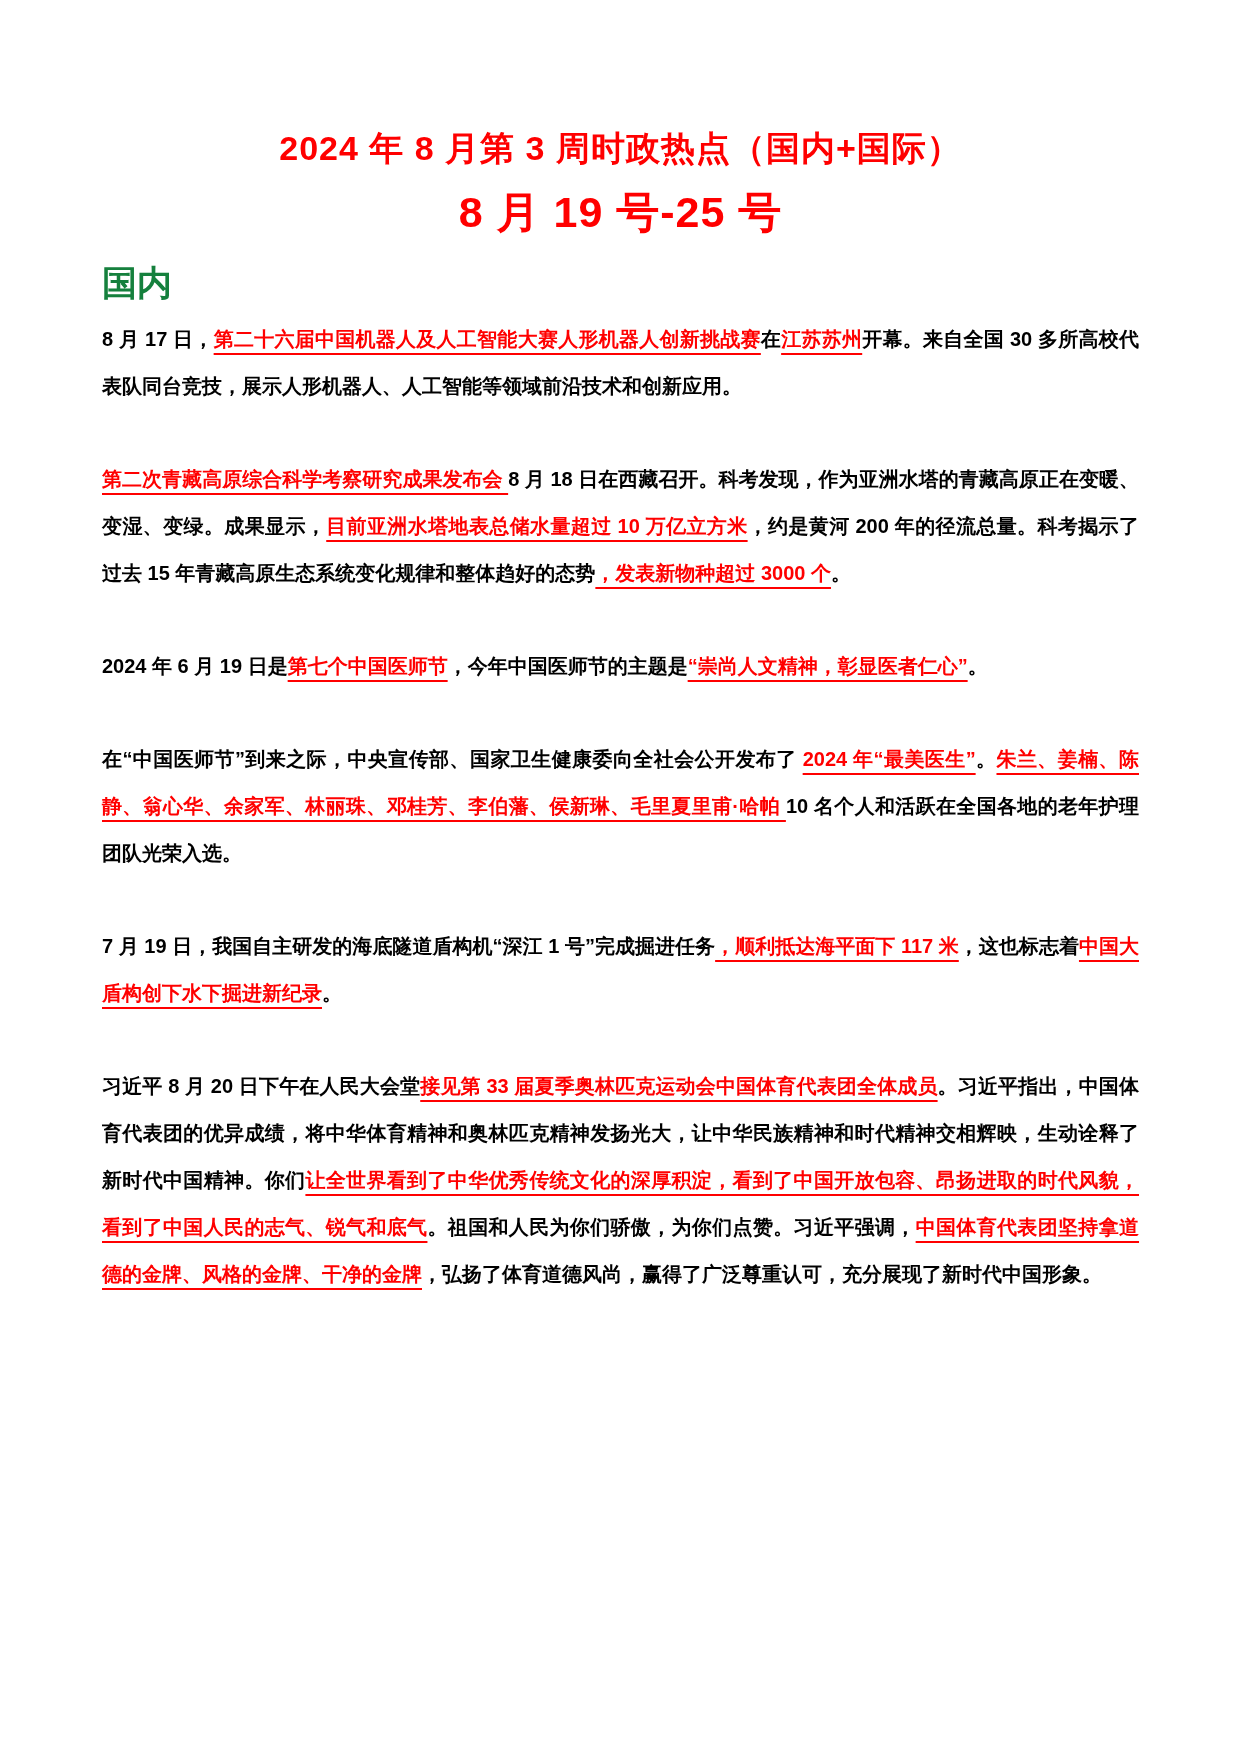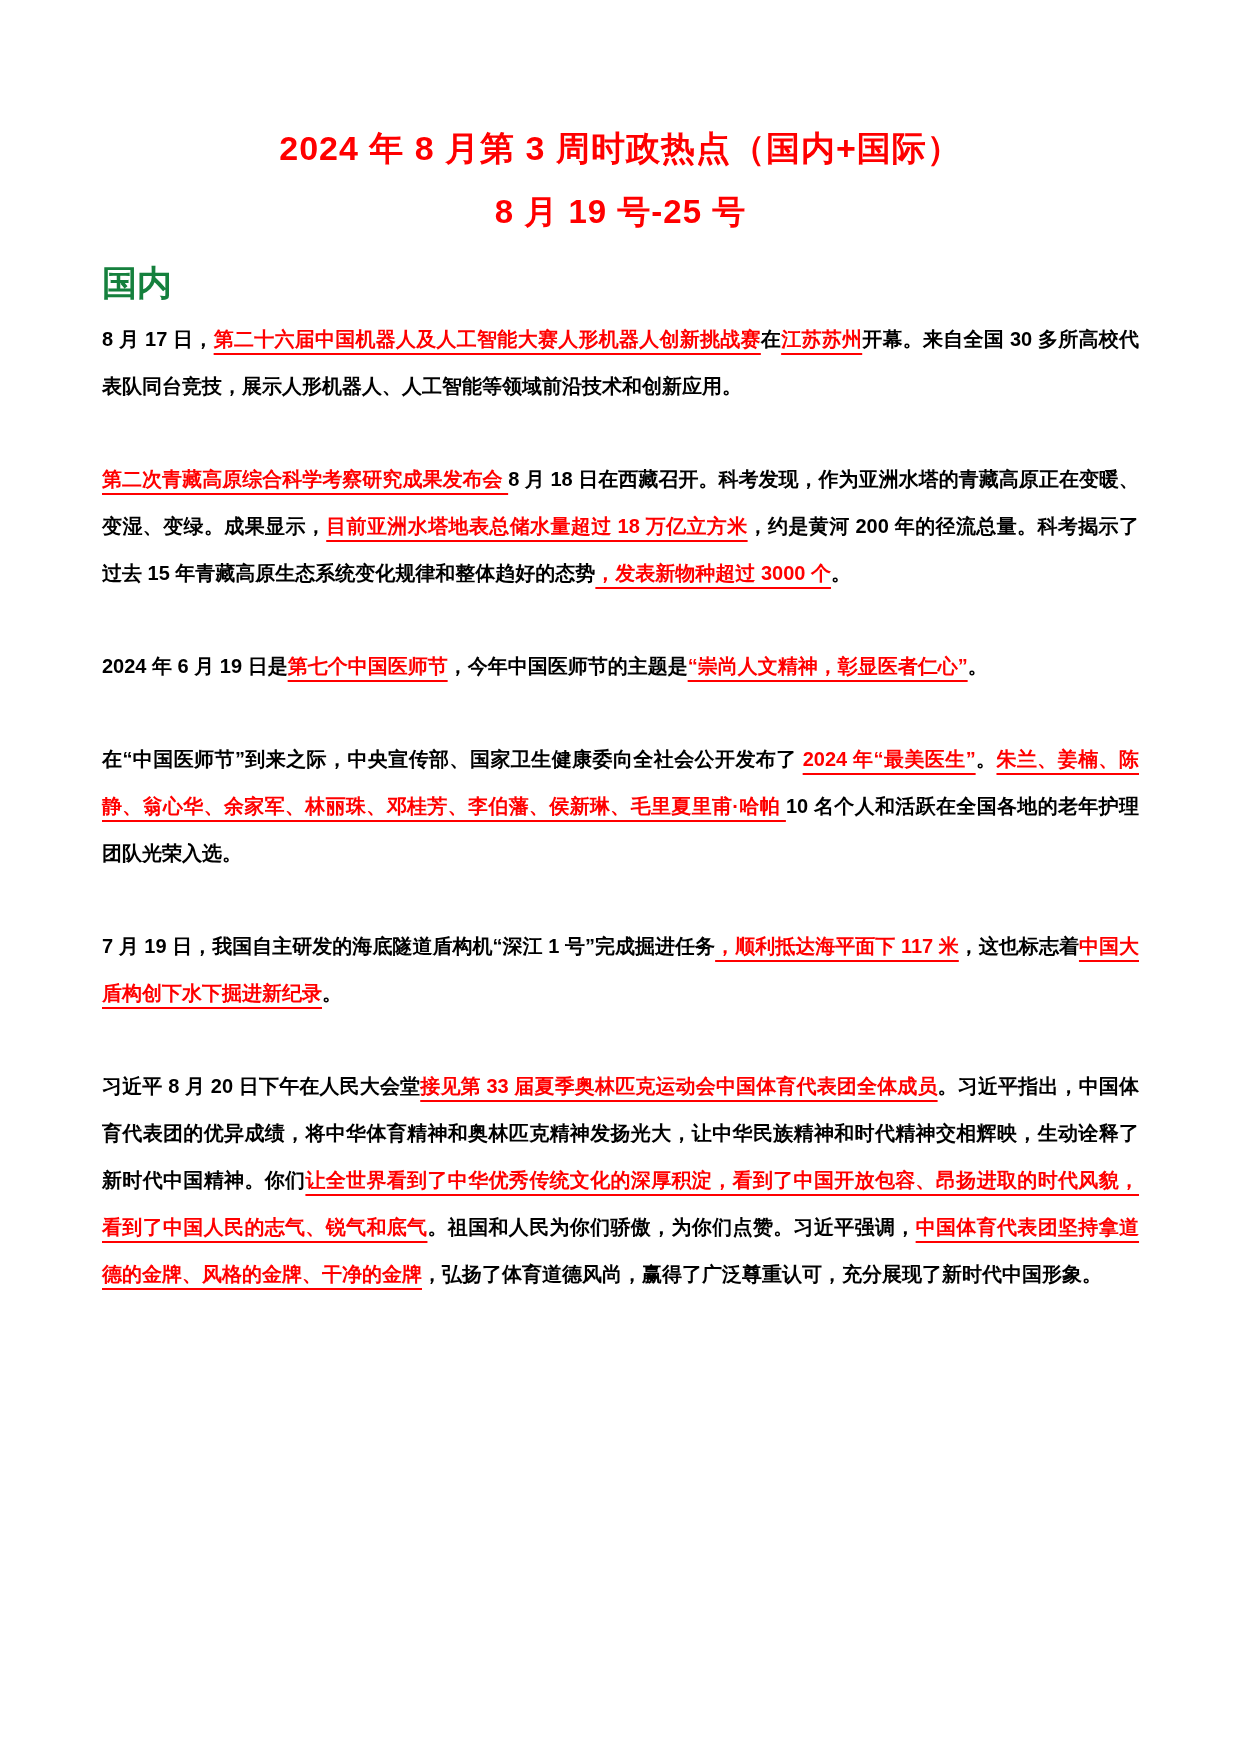--- a/index.html
+++ b/index.html
@@ -20,21 +20,21 @@
     color: var(--accent, #ff0000);
     font-size: 34px;
     line-height: 44px;
     font-weight: bold;
     letter-spacing: 1px;
   }
   .doc-subtitle {
     margin: 0 0 28px 0;
     text-align: center;
     color: var(--accent, #ff0000);
-    font-size: 33px;
+    font-size: 43px;
     line-height: 44px;
     font-weight: bold;
     letter-spacing: 1px;
   }
   .section-heading {
     margin: 0 0 12px 0;
     font-size: 35px;
     line-height: 42px;
     font-weight: bold;
     color: #15803d;
@@ -70,20 +70,20 @@
 </style>
 </head>
 <body>
 
 <div class="page">
   <h1 class="doc-title">2024 年 8 月第 3 周时政热点（国内+国际）</h1>
   <h2 class="doc-subtitle">8 月 19 号-25 号</h2>
   <h3 class="section-heading">国内</h3>
   <div class="doc-body">
       <p><span class="seg-black">8 月 17 日，</span><span class="seg-red">第二十六届中国机器人及人工智能大赛人形机器人创新挑战赛</span><span class="seg-black">在</span><span class="seg-red">江苏苏州</span><span class="seg-black">开幕。来自全国 30 多所高校代表队同台竞技，展示人形机器人、人工智能等领域前沿技术和创新应用。</span></p>
-      <p><span class="seg-red">第二次青藏高原综合科学考察研究成果发布会 </span><span class="seg-black">8 月 18 日在西藏召开。科考发现，作为亚洲水塔的青藏高原正在变暖、变湿、变绿。成果显示，</span><span class="seg-red">目前亚洲水塔地表总储水量超过 18 万亿立方米</span><span class="seg-black">，约是黄河 200 年的径流总量。科考揭示了过去 15 年青藏高原生态系统变化规律和整体趋好的态势</span><span class="seg-red">，发表新物种超过 3000 个</span><span class="seg-black">。</span></p>
+      <p><span class="seg-red">第二次青藏高原综合科学考察研究成果发布会 </span><span class="seg-black">8 月 18 日在西藏召开。科考发现，作为亚洲水塔的青藏高原正在变暖、变湿、变绿。成果显示，</span><span class="seg-red">目前亚洲水塔地表总储水量超过 10 万亿立方米</span><span class="seg-black">，约是黄河 200 年的径流总量。科考揭示了过去 15 年青藏高原生态系统变化规律和整体趋好的态势</span><span class="seg-red">，发表新物种超过 3000 个</span><span class="seg-black">。</span></p>
       <p><span class="seg-black">2024 年 6 月 19 日是</span><span class="seg-red">第七个中国医师节</span><span class="seg-black">，今年中国医师节的主题是</span><span class="seg-red">“崇尚人文精神，彰显医者仁心”</span><span class="seg-black">。</span></p>
       <p><span class="seg-black">在“中国医师节”到来之际，中央宣传部、国家卫生健康委向全社会公开发布了 </span><span class="seg-red">2024 年“最美医生”</span><span class="seg-black">。</span><span class="seg-red">朱兰、姜楠、陈静、翁心华、余家军、林丽珠、邓桂芳、李伯藩、侯新琳、毛里夏里甫·哈帕 </span><span class="seg-black">10 名个人和活跃在全国各地的老年护理团队光荣入选。</span></p>
       <p><span class="seg-black">7 月 19 日，我国自主研发的海底隧道盾构机“深江 1 号”完成掘进任务</span><span class="seg-red">，顺利抵达海平面下 117 米</span><span class="seg-black">，这也标志着</span><span class="seg-red">中国大盾构创下水下掘进新纪录</span><span class="seg-black">。</span></p>
       <p><span class="seg-black">习近平 8 月 20 日下午在人民大会堂</span><span class="seg-red">接见第 33 届夏季奥林匹克运动会中国体育代表团全体成员</span><span class="seg-black">。习近平指出，中国体育代表团的优异成绩，将中华体育精神和奥林匹克精神发扬光大，让中华民族精神和时代精神交相辉映，生动诠释了新时代中国精神。你们</span><span class="seg-red">让全世界看到了中华优秀传统文化的深厚积淀，看到了中国开放包容、昂扬进取的时代风貌，看到了中国人民的志气、锐气和底气</span><span class="seg-black">。祖国和人民为你们骄傲，为你们点赞。习近平强调，</span><span class="seg-red">中国体育代表团坚持拿道德的金牌、风格的金牌、干净的金牌</span><span class="seg-black">，弘扬了体育道德风尚，赢得了广泛尊重认可，充分展现了新时代中国形象。</span></p>
     </div>
   <div class="page-footer">第 1 页</div>
 </div>
 
 </body></html>

